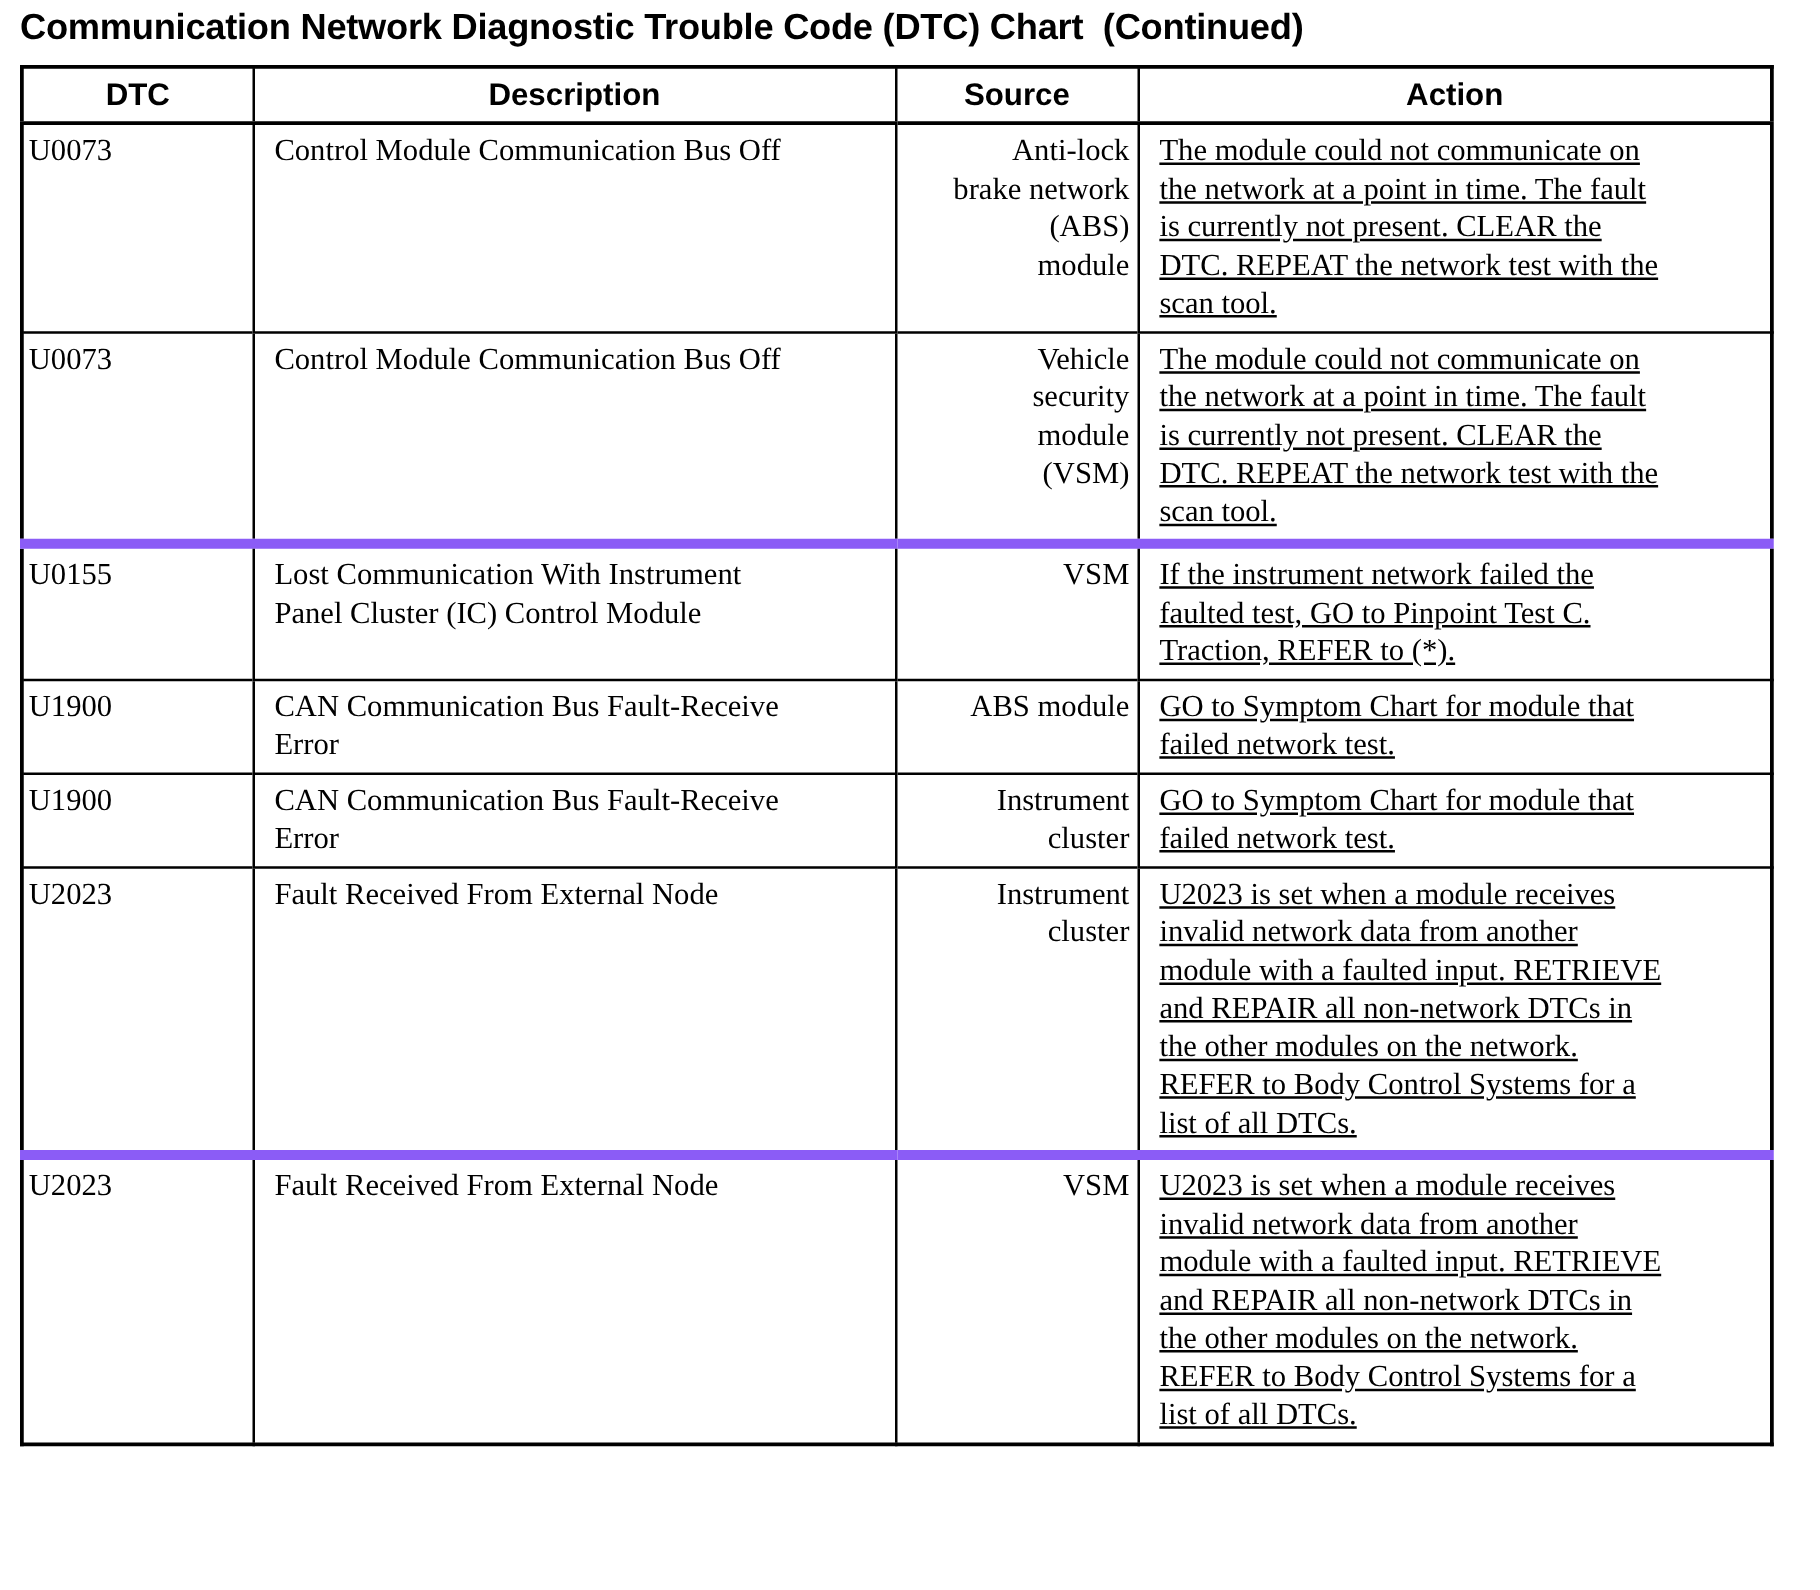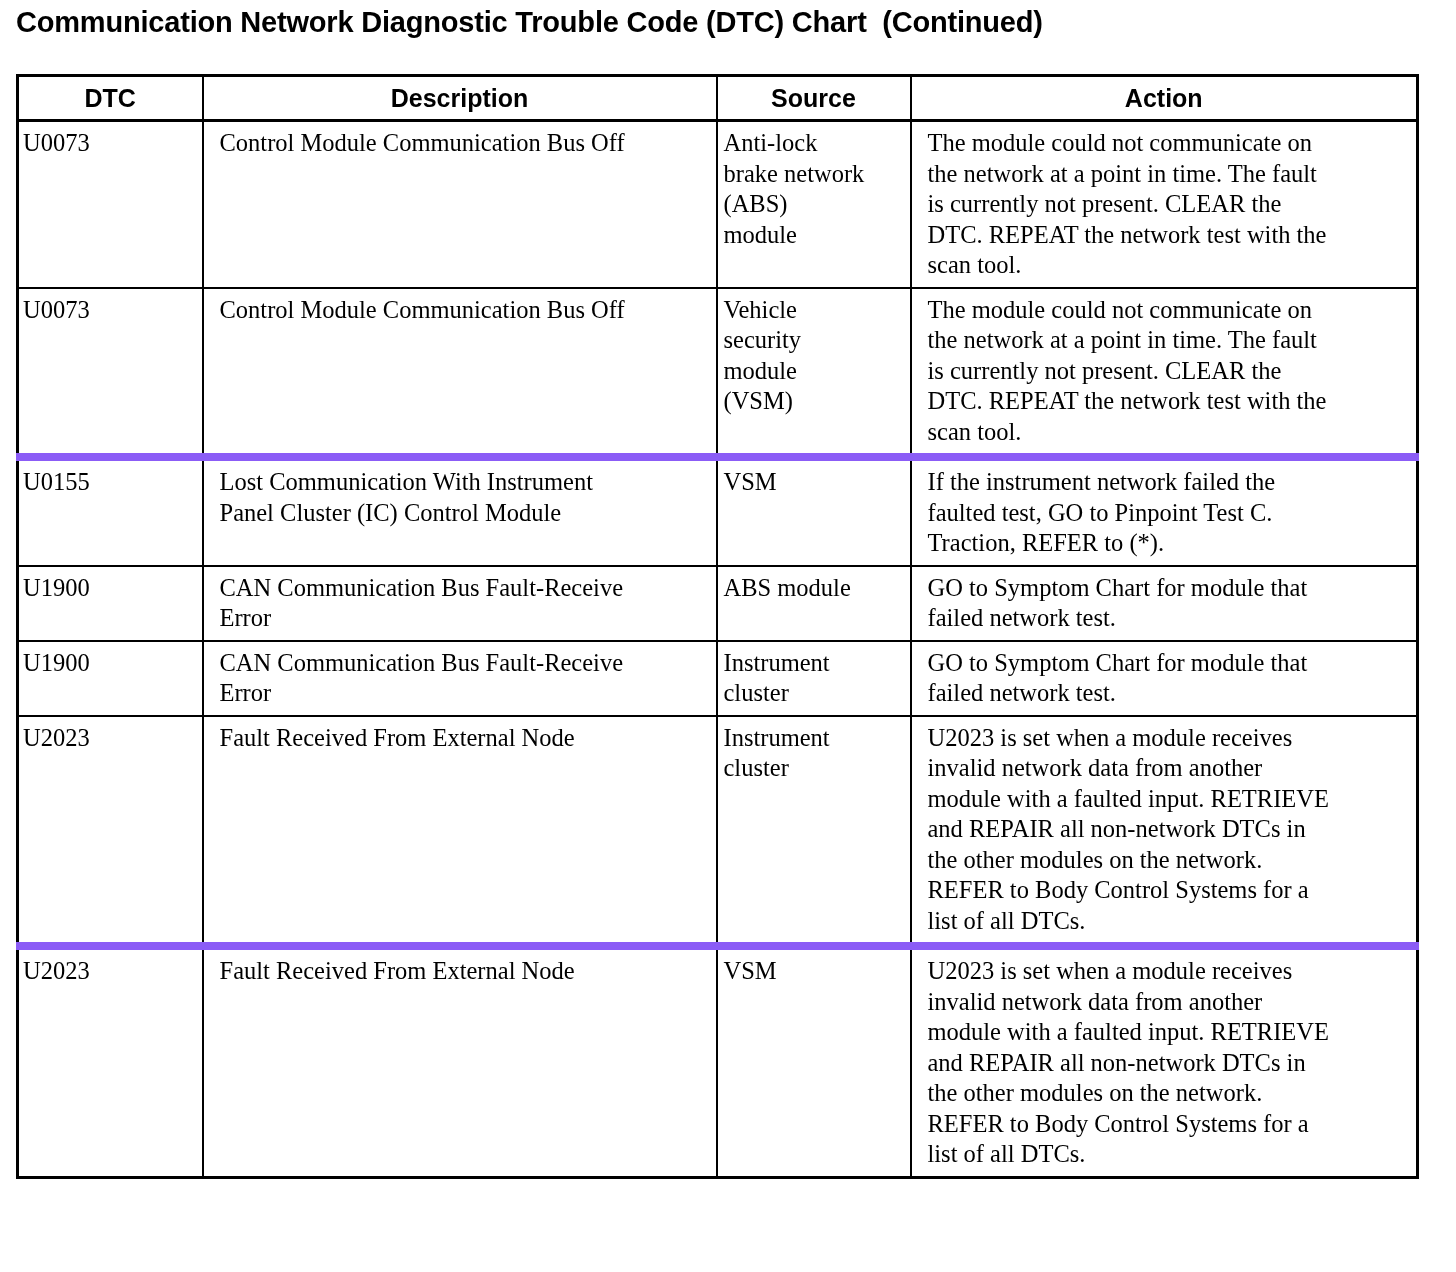--- a/index.html
+++ b/index.html
@@ -3,40 +3,40 @@
   <meta charset="utf-8">
   <style>
     html, body { margin: 0; padding: 0; background: #ffffff; }
     body { width: 1456px; height: 1272px; position: relative; overflow: hidden; color: #000; }
     .title {
       position: absolute; left: 16px; top: 6px;
       font-family: "Liberation Sans", sans-serif; font-weight: bold;
       font-size: 29px; letter-spacing: -0.2px; white-space: pre;
     }
     table.dtc {
-      position: absolute; left: 16px; top: 74px;
+      position: absolute; left: 16px; top: 52px;
       width: 1400px; border-collapse: collapse;
       border: 3px solid #000; table-layout: fixed;
     }
     table.dtc th {
       font-family: "Liberation Sans", sans-serif; font-weight: bold;
       font-size: 25px; height: 42px; padding: 0; text-align: center;
       border-left: 2px solid #000; border-right: 2px solid #000;
       border-bottom: 3px solid #000; vertical-align: middle;
     }
     table.dtc td {
       font-family: "Liberation Serif", serif; font-size: 24.5px; line-height: 30.5px;
       vertical-align: top; padding: 6px 10px 6px 16px;
       border-left: 2px solid #000; border-right: 2px solid #000;
       border-top: 2px solid #000;
     }
     table.dtc tr.thick td { border-top: 8px solid #8b5cf6; }
     td.c-dtc { padding-left: 4px !important; padding-right: 4px !important; }
-    td.c-src { text-align: left; padding-left: 6px !important; padding-right: 6px !important; }
-    td.c-act { padding-right: 8px !important; }
+    td.c-src { text-align: right; padding-left: 6px !important; padding-right: 6px !important; }
+    td.c-act { padding-right: 8px !important; text-decoration: underline; }
     .line { display: block; white-space: nowrap; }
     .footnote {
       position: absolute; left: 32px; top: 1272px;
       font-family: "Liberation Serif", serif; font-size: 24.5px; white-space: pre;
     }
   </style>
 </head>
 <body>
 
 <div class="title">Communication Network Diagnostic Trouble Code (DTC) Chart  (Continued)</div>

